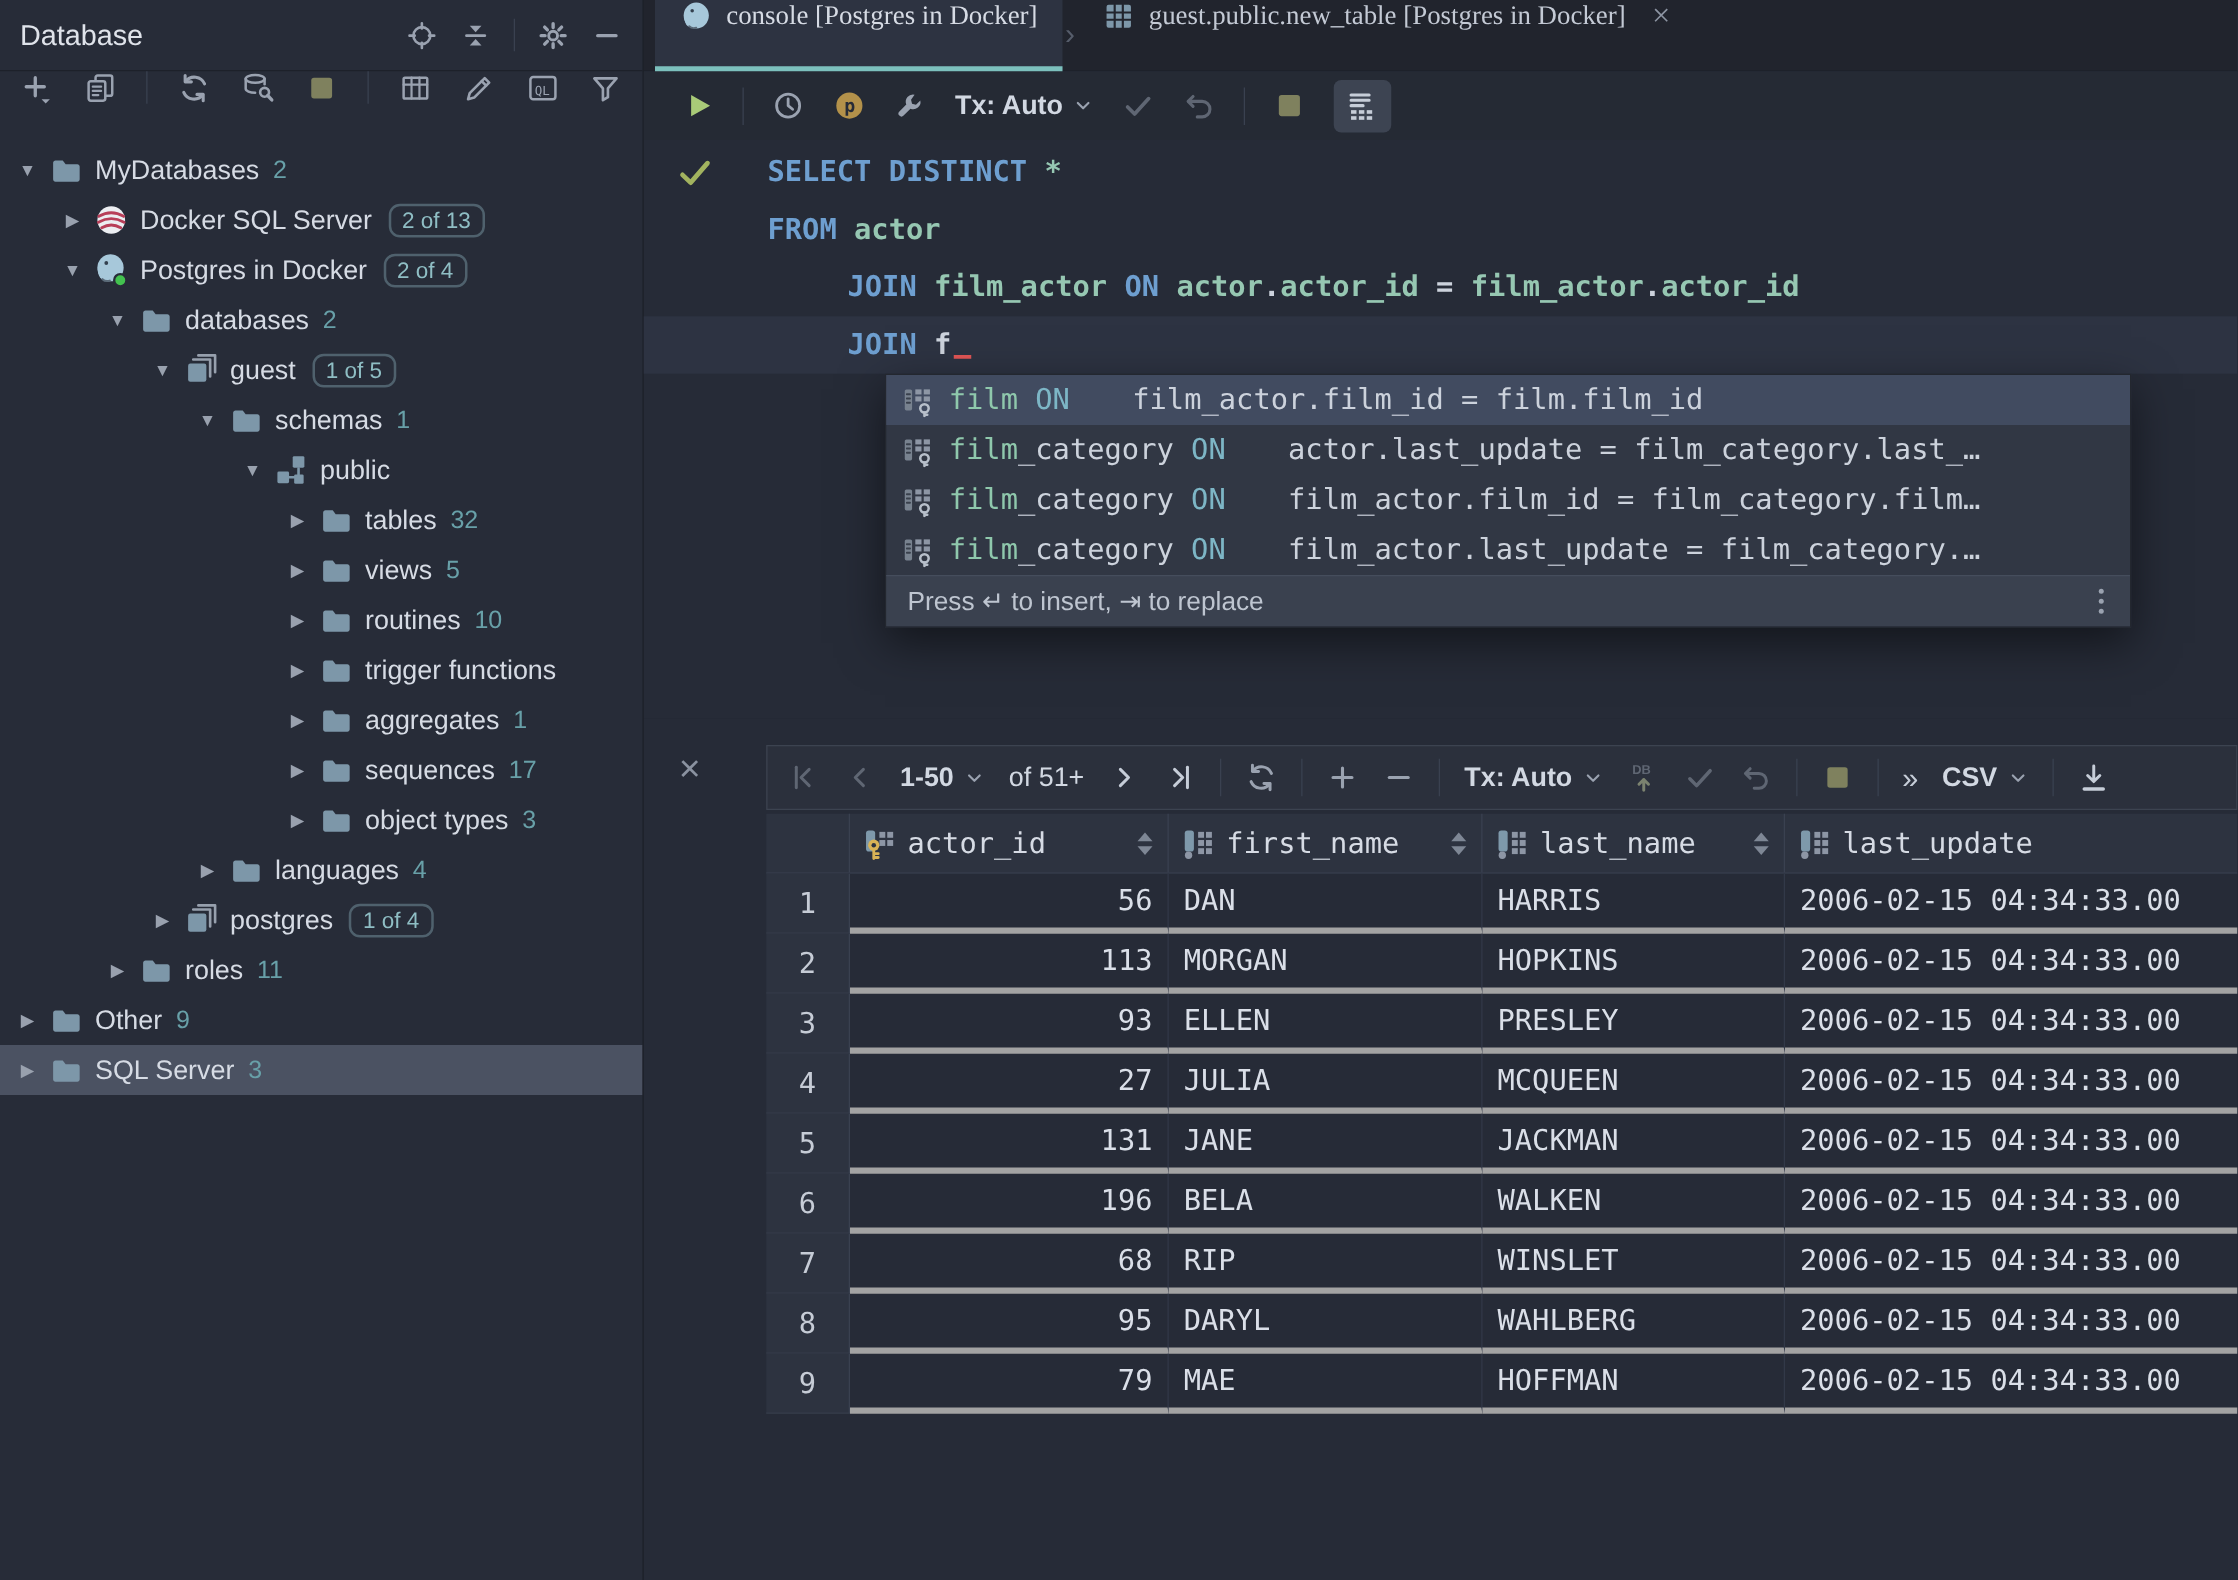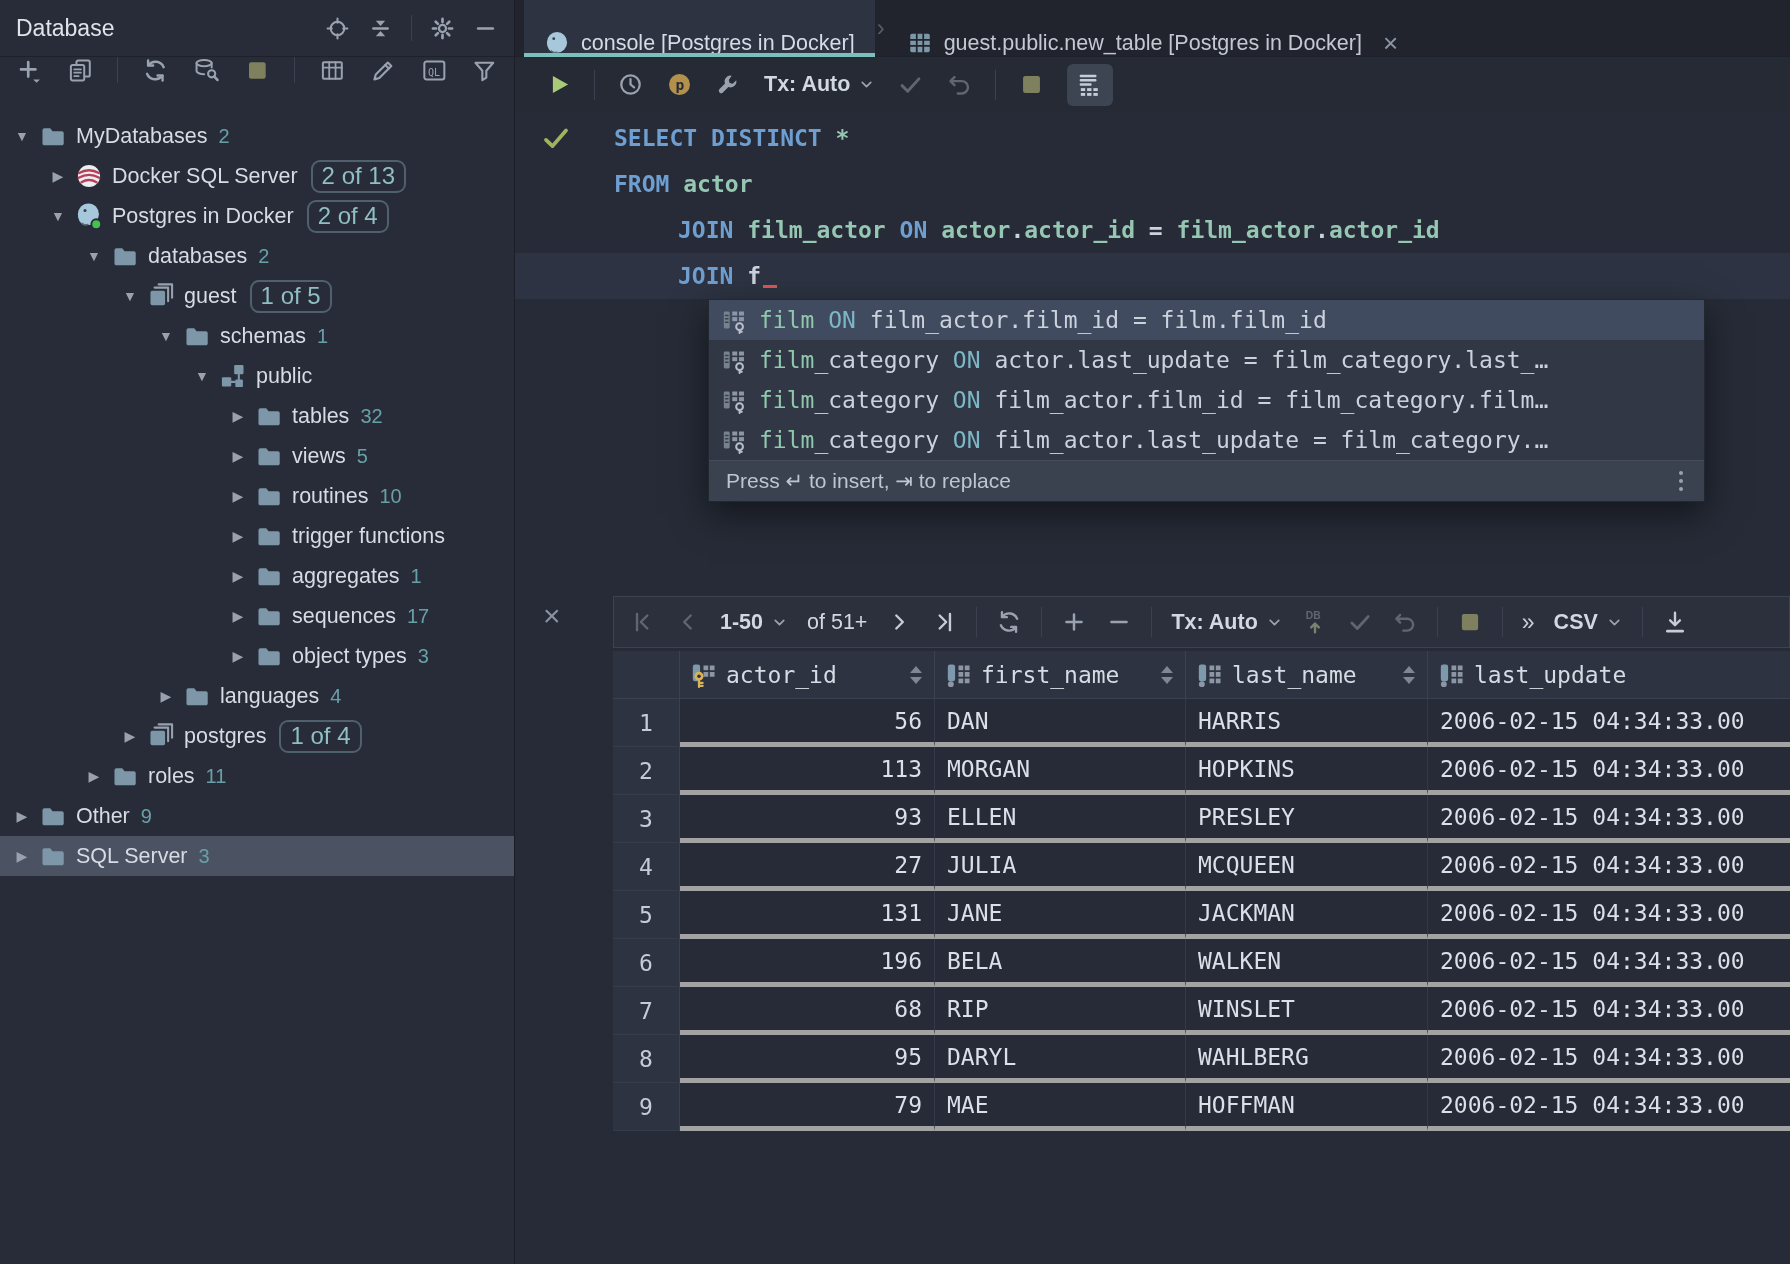--- a/index.html
+++ b/index.html
@@ -25,30 +25,30 @@
   .vsep { width:1px; height:26px; background:#3a4150; }
   .vsep.tall { height:30px; }
 
   .tree { flex:1; padding-top:4px; overflow:hidden; position:relative; }
   .tree-row { height:40px; display:flex; align-items:center; font-size:21.5px; white-space:nowrap; }
   .tree-row.selected { background:#4b5262; }
   .tree-arrow { width:24px; flex:0 0 24px; text-align:center; color:#99a1ae; font-size:14px; }
   .tree-icon { width:28px; height:28px; flex:0 0 28px; margin:0 9px 0 5px; }
   .tree-label { color:#d6dbe4; }
   .tree-count { margin-left:11px; color:#68a0a8; font-size:20px; }
-  .tree-badge { margin-left:13px; color:#8fbec4; font-size:24px; border:2px solid #4f616d;
+  .tree-badge { margin-left:13px; color:#8fbec4; font-size:18px; border:2px solid #4f616d;
                 border-radius:9px; padding:2px 9px 3px; line-height:1; }
 
   
   .right { flex:1; min-width:0; display:flex; flex-direction:column; }
 
   .tab-bar { height:57px; flex:0 0 57px; background:#21242d; display:flex; align-items:stretch;
              border-bottom:1px solid #1d212a; }
-  .tab { display:flex; align-items:flex-end; gap:11px; padding:0 20px; font-size:21.5px;
-         color:#c3c9d4; position:relative; }
+  .tab { display:flex; align-items:flex-start; gap:11px; padding:0 20px; font-size:21.5px;
+         color:#c3c9d4; position:relative;font-family:Liberation Serif, serif; }
   .tab.active { background:#2d3341; color:#d6dbe4; margin-left:9px; }
   .tab.active::after { content:""; position:absolute; left:0; right:0; bottom:-1px; height:4px;
                        background:#7cc0bd; }
   .tab-icon { width:26px; height:26px; display:inline-flex; }
   .tab-close { color:#8d95a3; font-size:26px; line-height:1; margin-left:10px; }
   .tabs-chevron { align-self:center; color:#565d6b; font-size:24px; margin:0 2px; }
 
   .editor-toolbar { height:55px; flex:0 0 55px; background:#252a34; display:flex;
                     align-items:center; gap:22px; padding:0 0 0 30px; font-size:21.5px; }
   .dd { display:flex; align-items:center; gap:8px; color:#d2d8e2;font-weight:bold; }
@@ -74,21 +74,21 @@
 
   .popup { position:absolute; left:193px; top:187px; width:997px; background:#313744;
            border:1px solid #23272f; box-shadow:0 12px 34px rgba(0,0,0,.5); z-index:6; }
   .popup-item { height:40px; display:flex; align-items:center; padding:0 12px;
                 font-size:23px; color:#ccd2dc; white-space:pre; }
   .popup-item.selected { background:#414b60; }
   .pi-icon { width:27px; height:27px; flex:0 0 27px; margin-right:11px; }
   .pi-match { color:#8fc8ac; }
   .pi-rest { color:#ccd2dc; }
   .pi-on { color:#7db6c6; }
-  .pi-tail { color:#ccd2dc; }
+  .pi-tail { color:#ccd2dc;margin-left:36px; }
   .popup-footer { height:41px; background:#3a414f; border-top:1px solid #454d5c;
                   display:flex; align-items:center; padding:0 17px;
                   font-family:"Liberation Sans", sans-serif; font-size:21px; color:#bec5d0; }
   .kebab { margin-left:auto; display:flex; flex-direction:column; gap:4px; padding:4px; }
   .kebab i { width:4px; height:4px; border-radius:50%; background:#9aa2b0; }
 
   
   .results { flex:1; position:relative; background:#262b37; }
   .results-close { position:absolute; left:28px; top:26px; color:#8a92a0; font-size:30px;
                    line-height:1; }

